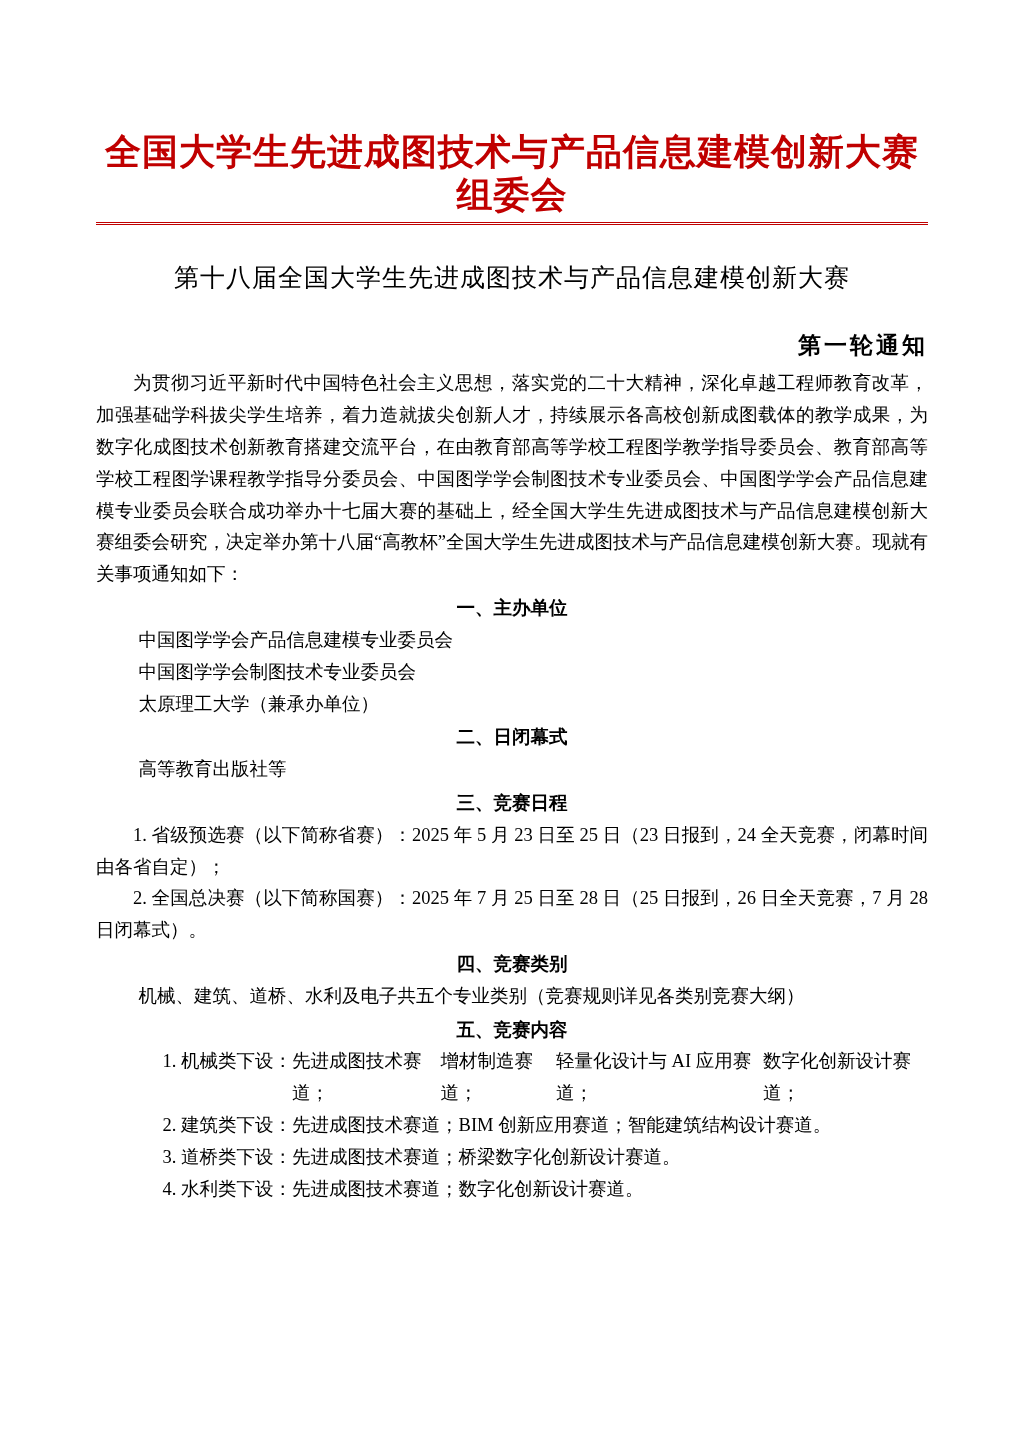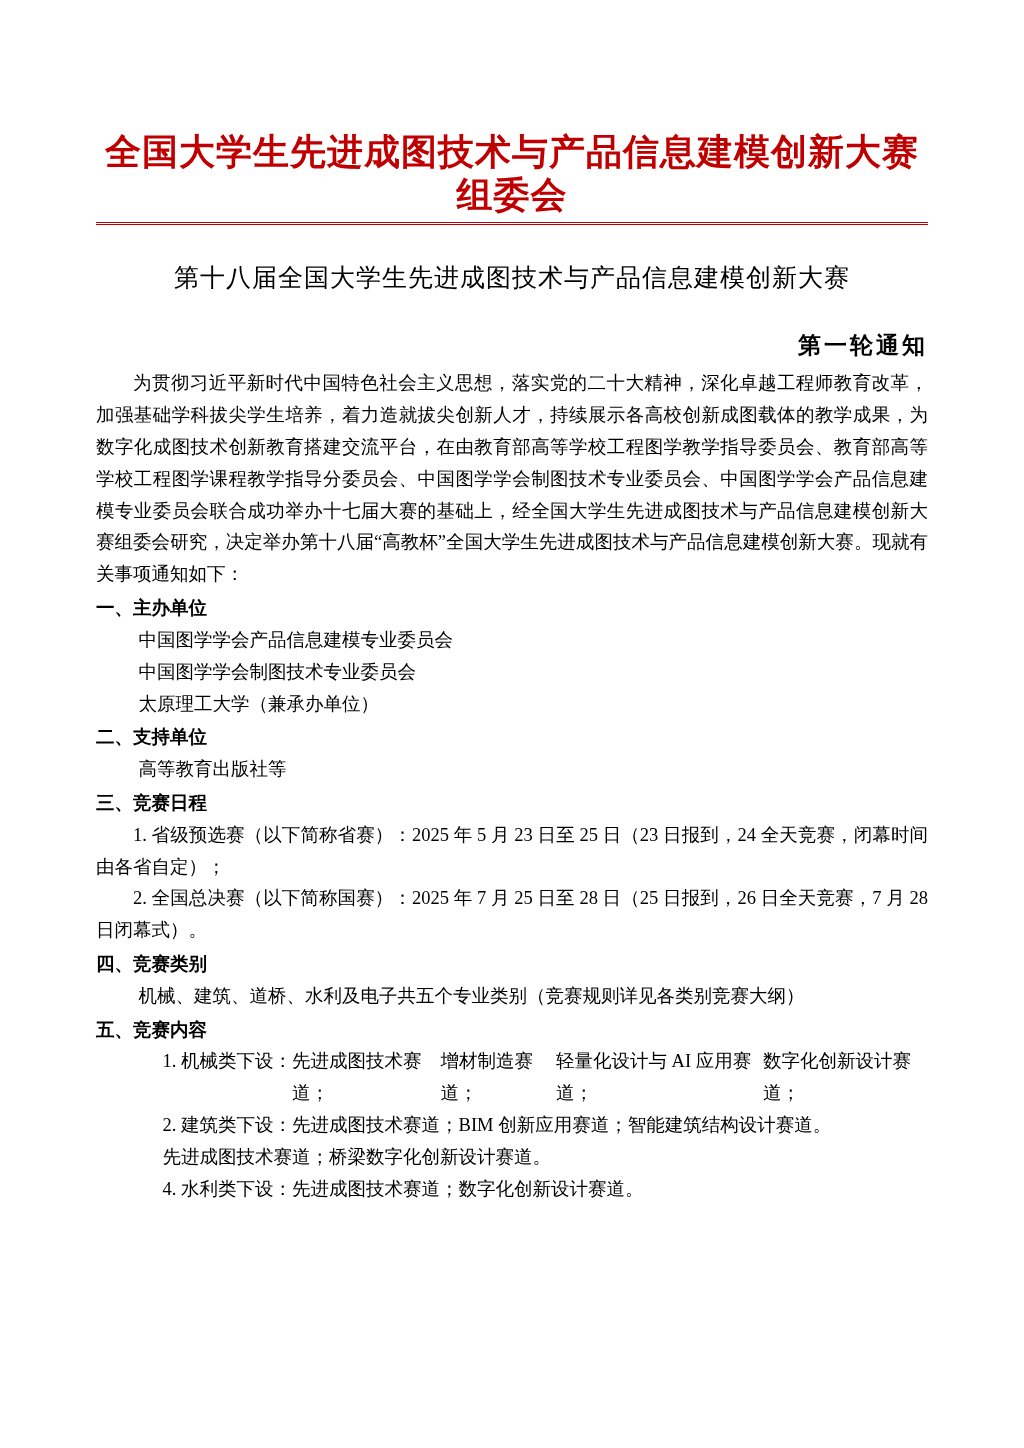--- a/index.html
+++ b/index.html
@@ -61,20 +61,21 @@
     text-justify: inter-ideograph;
     margin-top: 7px;
     text-indent: 2em;
   }
 
   .section-head {
     font-size: 18.5px;
     font-weight: bold;
     line-height: 1.72;
     margin-top: 2px;
+    text-align: center;
   }
 
   .level1 {
     font-size: 18.5px;
     line-height: 1.72;
     padding-left: 2.3em;
   }
 
   .para-indent {
     font-size: 18.5px;
@@ -111,21 +112,21 @@
 
   <div class="body-text">为贯彻习近平新时代中国特色社会主义思想，落实党的二十大精神，深化卓越工程师教育改革，加强基础学科拔尖学生培养，着力造就拔尖创新人才，持续展示各高校创新成图载体的教学成果，为数字化成图技术创新教育搭建交流平台，在由教育部高等学校工程图学教学指导委员会、教育部高等学校工程图学课程教学指导分委员会、中国图学学会制图技术专业委员会、中国图学学会产品信息建模专业委员会联合成功举办十七届大赛的基础上，经全国大学生先进成图技术与产品信息建模创新大赛组委会研究，决定举办第十八届“高教杯”全国大学生先进成图技术与产品信息建模创新大赛。现就有关事项通知如下：</div>
 
   
   <div class="section-head">一、主办单位</div>
   <div class="level1">中国图学学会产品信息建模专业委员会</div>
   <div class="level1">中国图学学会制图技术专业委员会</div>
   <div class="level1">太原理工大学（兼承办单位）</div>
 
   
-  <div class="section-head">二、支持单位</div>
+  <div class="section-head">二、日闭幕式</div>
   <div class="level1">高等教育出版社等</div>
 
   
   <div class="section-head">三、竞赛日程</div>
   <div class="para-indent">1. 省级预选赛（以下简称省赛）：2025 年 5 月 23 日至 25 日（23 日报到，24 全天竞赛，闭幕时间由各省自定）；</div>
   <div class="para-indent">2. 全国总决赛（以下简称国赛）：2025 年 7 月 25 日至 28 日（25 日报到，26 日全天竞赛，7 月 28 日闭幕式）。</div>
 
   
   <div class="section-head">四、竞赛类别</div>
   <div class="level1">机械、建筑、道桥、水利及电子共五个专业类别（竞赛规则详见各类别竞赛大纲）</div>
@@ -146,20 +147,21 @@
   <div class="track-row">
     <span class="lead">2. 建筑类下设：</span>
     <span class="tracks">
       <span>先进成图技术赛道；</span>
       <span>BIM 创新应用赛道；</span>
       <span>智能建筑结构设计赛道。</span>
     </span>
   </div>
 
   <div class="track-row">
+    <span class="lead">3. 道桥类下设：</span>
     <span class="tracks">
       <span>先进成图技术赛道；</span>
       <span>桥梁数字化创新设计赛道。</span>
     </span>
   </div>
 
   <div class="track-row">
     <span class="lead">4. 水利类下设：</span>
     <span class="tracks">
       <span>先进成图技术赛道；</span>

